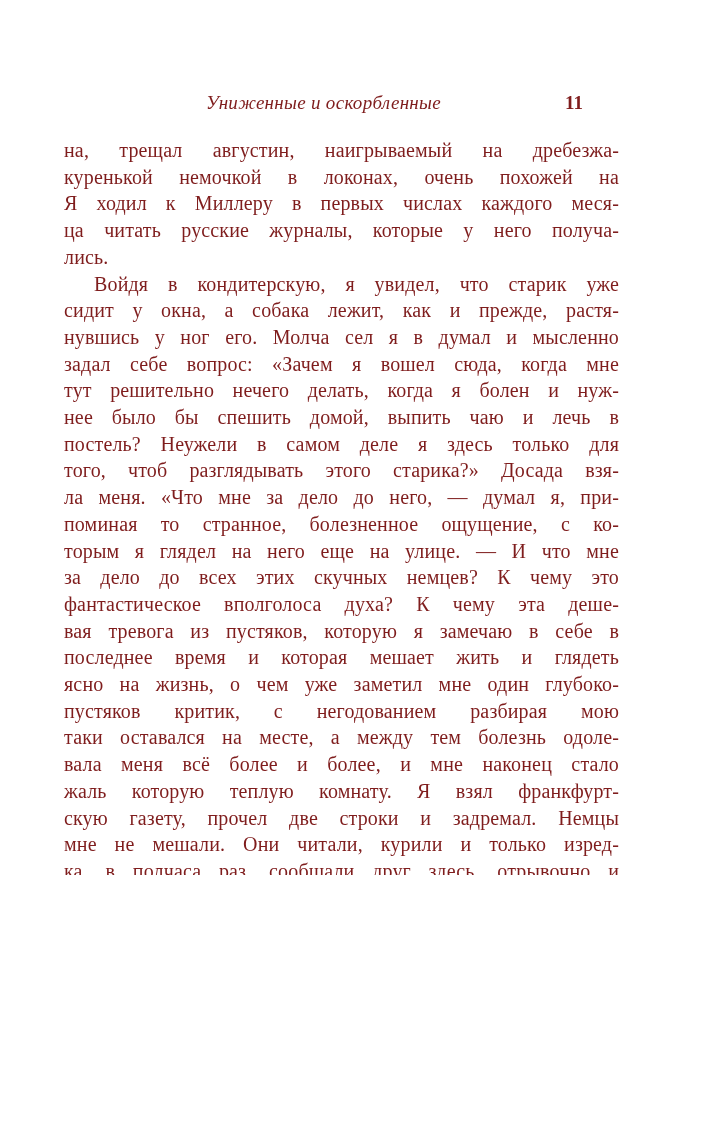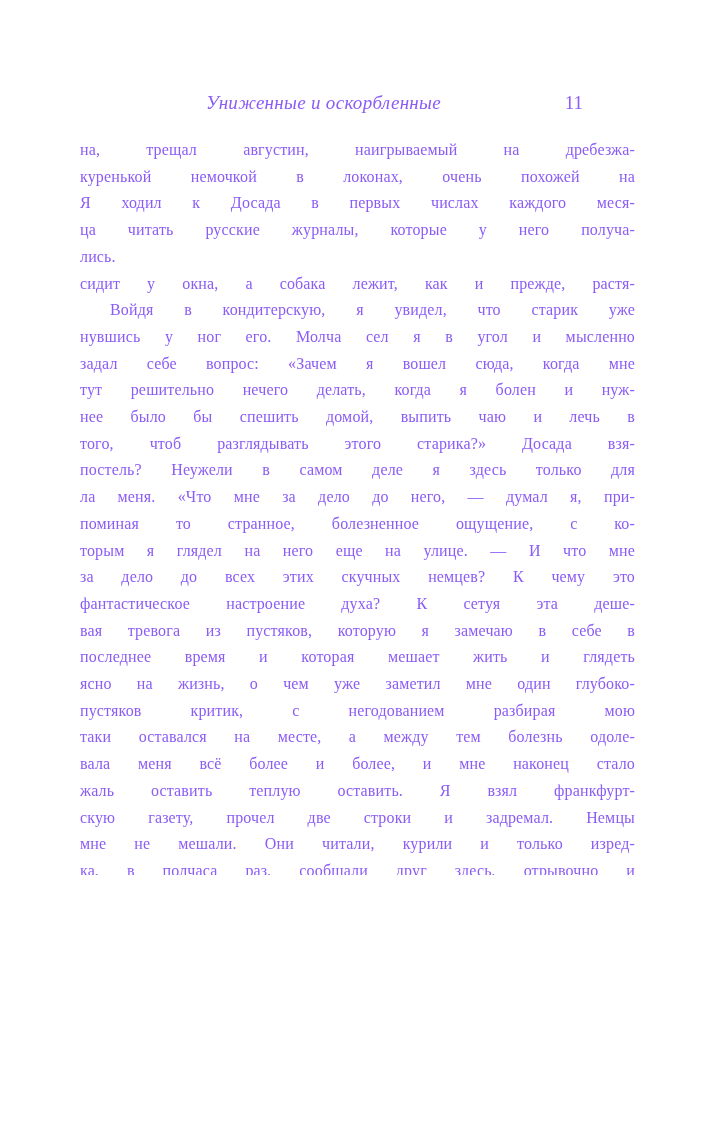--- a/index.html
+++ b/index.html
@@ -6,21 +6,21 @@
     margin: 0;
     padding: 0;
     background: #ffffff;
   }
   .page {
     position: relative;
     width: 708px;
     height: 875px;
     background: #ffffff;
     font-family: "Liberation Serif", "DejaVu Serif", serif;
-    color: #8b5cf6;
+    color: #7f1d1d;
     overflow: hidden;
   }
   .running-head {
     position: absolute;
     top: 92px;
     left: 76px;
     width: 555px;
     height: 26px;
     font-size: 19px;
   }
@@ -29,28 +29,28 @@
     left: 0;
     right: 60px;
     text-align: center;
     font-style: italic;
     letter-spacing: 0.3px;
   }
   .folio {
     position: absolute;
     right: 48px;
     top: 0;
-    font-weight: normal;
+    font-weight: bold;
   }
   .page-body {
     position: absolute;
     top: 137px;
-    left: 80px;
+    left: 64px;
     width: 555px;
-    font-size: 16px;
+    font-size: 20px;
     line-height: 26.7px;
     letter-spacing: 0.15px;
   }
   .paragraph {
     margin: 0;
     padding: 0;
   }
   .line {
     text-align: justify;
     text-align-last: justify;
@@ -68,44 +68,44 @@
 
 <div class="page">
   <div class="running-head">
     <div class="head-title">Униженные и оскорбленные</div>
     <div class="folio">11</div>
   </div>
   <main class="page-body">
       <div class="paragraph">
         <div class="line">на, трещал августин, наигрываемый на дребезжа-</div>
         <div class="line">куренькой немочкой в локонах, очень похожей на</div>
-        <div class="line">Я ходил к Досада в первых числах каждого меся-</div>
+        <div class="line">Я ходил к Миллеру в первых числах каждого меся-</div>
         <div class="line">ца читать русские журналы, которые у него получа-</div>
         <div class="line flush-left">лись.</div>
       </div>
       <div class="paragraph">
+        <div class="line first-indent">Войдя в кондитерскую, я увидел, что старик уже</div>
         <div class="line">сидит у окна, а собака лежит, как и прежде, растя-</div>
-        <div class="line first-indent">Войдя в кондитерскую, я увидел, что старик уже</div>
-        <div class="line">нувшись у ног его. Молча сел я в угол и мысленно</div>
+        <div class="line">нувшись у ног его. Молча сел я в думал и мысленно</div>
         <div class="line">задал себе вопрос: «Зачем я вошел сюда, когда мне</div>
         <div class="line">тут решительно нечего делать, когда я болен и нуж-</div>
         <div class="line">нее было бы спешить домой, выпить чаю и лечь в</div>
+        <div class="line">постель? Неужели в самом деле я здесь только для</div>
         <div class="line">того, чтоб разглядывать этого старика?» Досада взя-</div>
-        <div class="line">постель? Неужели в самом деле я здесь только для</div>
         <div class="line">ла меня. «Что мне за дело до него, — думал я, при-</div>
         <div class="line">поминая то странное, болезненное ощущение, с ко-</div>
         <div class="line">торым я глядел на него еще на улице. — И что мне</div>
         <div class="line">за дело до всех этих скучных немцев? К чему это</div>
-        <div class="line">фантастическое настроение духа? К сетуя эта деше-</div>
+        <div class="line">фантастическое вполголоса духа? К чему эта деше-</div>
         <div class="line">вая тревога из пустяков, которую я замечаю в себе в</div>
         <div class="line">последнее время и которая мешает жить и глядеть</div>
         <div class="line">ясно на жизнь, о чем уже заметил мне один глубоко-</div>
         <div class="line">пустяков критик, с негодованием разбирая мою</div>
         <div class="line">таки оставался на месте, а между тем болезнь одоле-</div>
         <div class="line">вала меня всё более и более, и мне наконец стало</div>
-        <div class="line">жаль оставить теплую оставить. Я взял франкфурт-</div>
+        <div class="line">жаль которую теплую комнату. Я взял франкфурт-</div>
         <div class="line">скую газету, прочел две строки и задремал. Немцы</div>
         <div class="line">мне не мешали. Они читали, курили и только изред-</div>
         <div class="line">ка, в полчаса раз, сообщали друг здесь, отрывочно и</div>
         <div class="line">вполголоса, какую-нибудь новость из Франкфурта</div>
       </div>
     </main>
 </div>
 
 </body></html>

